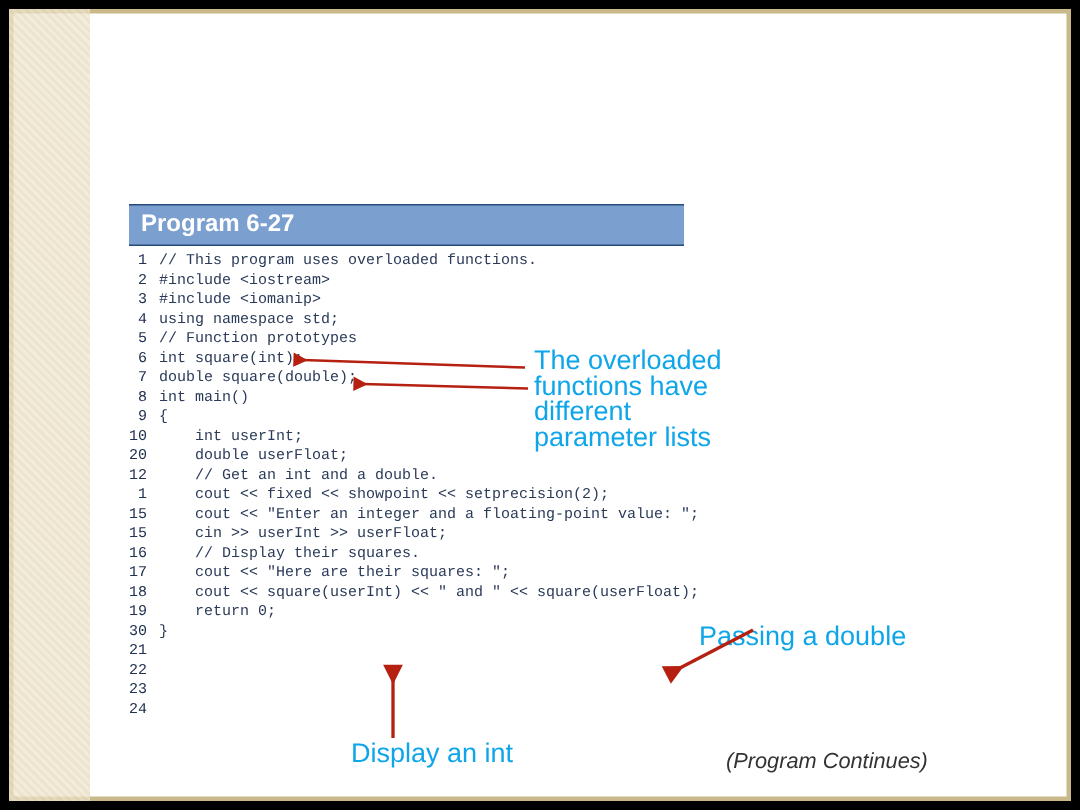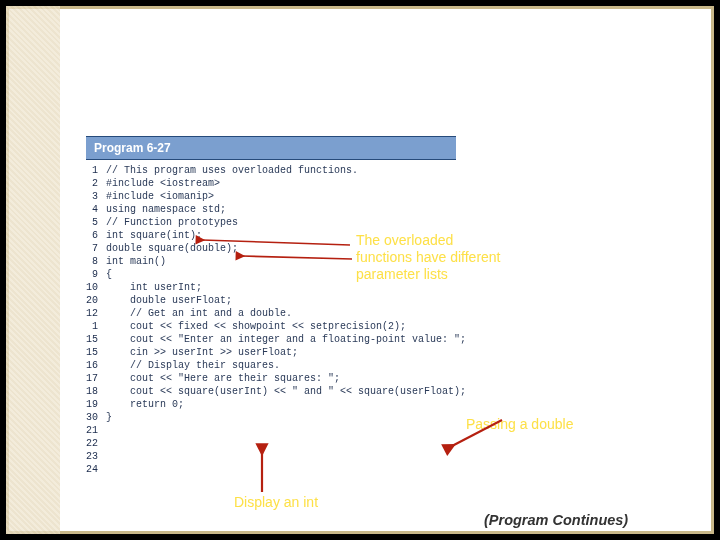--- a/index.html
+++ b/index.html
@@ -33,21 +33,21 @@
     position: absolute;
     left: 86px;
     top: 136px;
     width: 370px;
     background: #fff;
   }
   .program-header {
     background: #7b9fcf;
     color: #fff;
     font-weight: bold;
-    font-size: 12px;
+    font-size: 16px;
     padding: 4px 8px;
     border-top: 1px solid #264a7a;
     border-bottom: 1px solid #264a7a;
   }
   .code-body {
     display: flex;
     font-family: "Courier New", monospace;
     font-size: 10px;
     line-height: 13px;
     color: #2a3a58;
@@ -58,22 +58,22 @@
     text-align: right;
     padding-right: 8px;
     color: #203050;
   }
   .listing {
     flex: 1;
     white-space: pre;
   }
   .annot {
     position: absolute;
-    color: #fde047;
-    font-size: 14px;
+    color: #0ea5e9;
+    font-size: 18px;
     line-height: 17px;
     font-family: Arial, sans-serif;
   }
   .annot-italic {
     font-style: italic;
     color: #333;
     font-size: 14.5px;
   }
   
   .arrow { position: absolute; }
@@ -158,13 +158,13 @@
   <svg width="24" height="44">
     <defs>
       <marker id="ah4" markerWidth="8" markerHeight="8" refX="2" refY="3" orient="auto">
         <path d="M6,0 L0,3 L6,6 Z" fill="#b52010"></path>
       </marker>
     </defs>
     <line x1="12" y1="42" x2="12" y2="2" stroke="#b52010" stroke-width="2.2" marker-end="url(#ah4)"></line>
   </svg>
 </div>
 
-<div class="annot annot-italic" style="left:484px; top:512px;font-weight:bold;">(Program Continues)</div>
+<div class="annot annot-italic" style="left:484px; top:500px;">(Program Continues)</div>
 
 </body></html>

